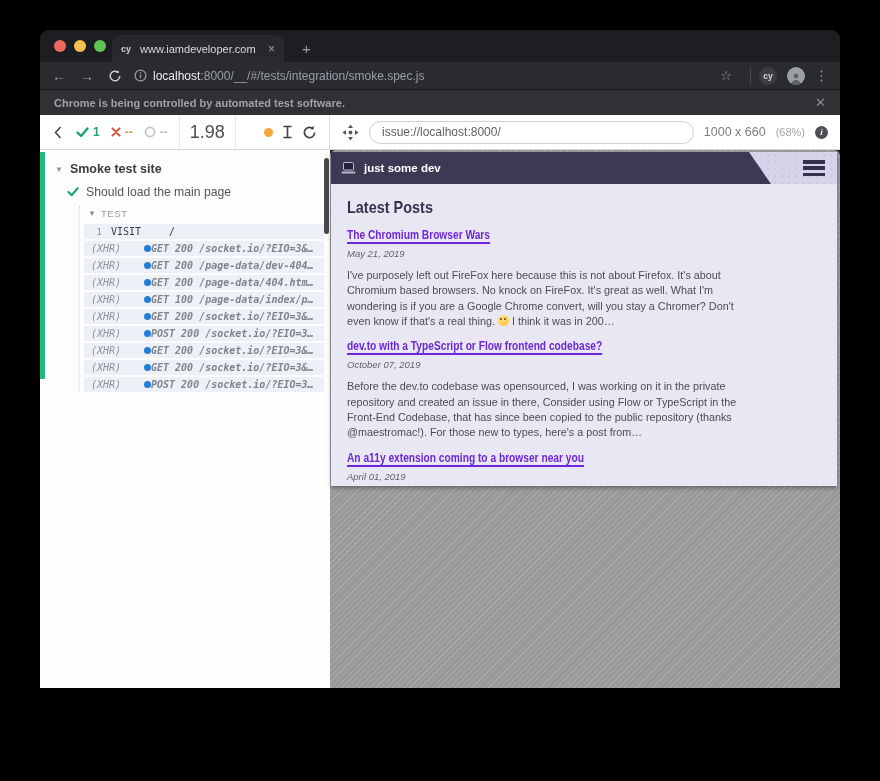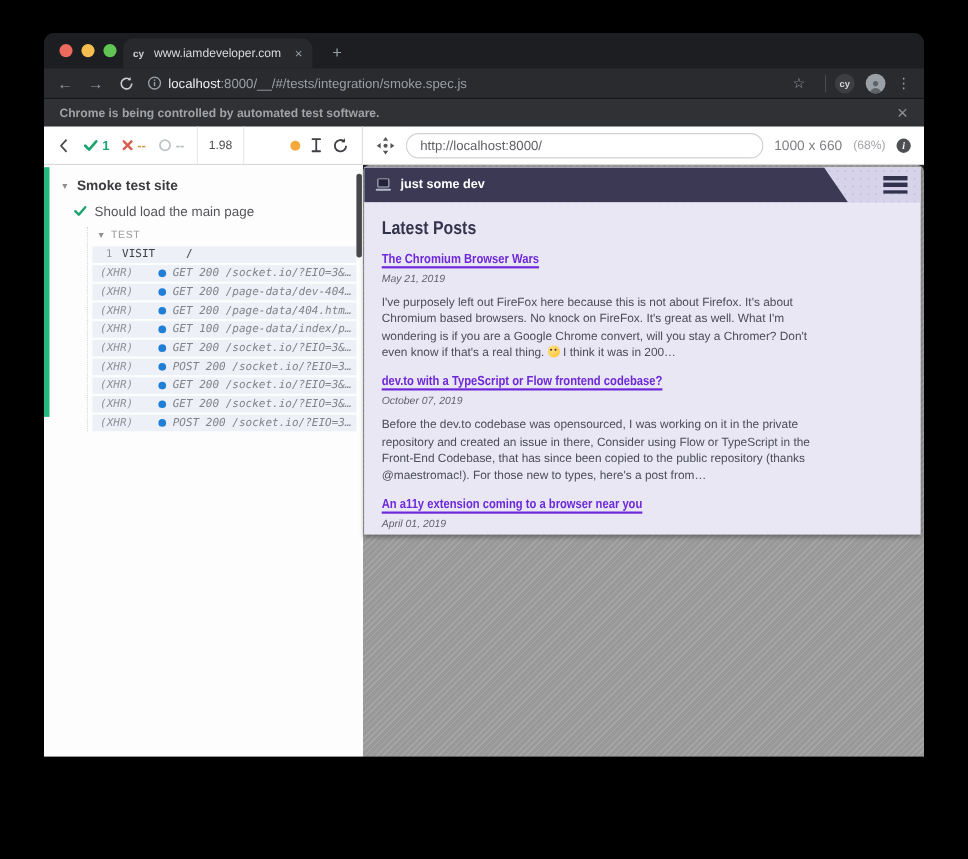--- a/index.html
+++ b/index.html
@@ -46,21 +46,21 @@
   
   .runner-header { height:35px; background:#fff; border-bottom:1px solid #d9d9d9;
                    display:flex; flex:0 0 auto; }
   .rh-left { width:290px; display:flex; align-items:center; padding:0 10px 0 14px;
              border-right:1px solid #ddd; }
   .stat { display:flex; align-items:center; gap:4px; margin-right:11px; font-size:12px; }
   .stat-passed { color:#1ca46f; font-weight:bold; }
   .stat-failed-num { color:#cf9a52; font-weight:bold; }
   .stat-pending-num { color:#b9bdc1; font-weight:bold; }
   .duration-box { border-left:1px solid #e8e8e8; border-right:1px solid #e8e8e8;
-                  padding:8px 10px; font-size:11px; color:#4e4e52; height:100%;
+                  padding:8px 10px; font-size:18px; color:#4e4e52; height:100%;
                   display:flex; align-items:center; }
   .rh-spacer { flex:1; }
   .orange-dot { width:9px; height:9px; border-radius:50%; background:#f5a83c; margin-right:10px; }
   .rh-icon { margin-right:10px; display:flex; align-items:center; }
   .collapse-chev { margin-right:14px; display:flex; align-items:center; }
 
   .rh-right { flex:1; display:flex; align-items:center; padding:0 12px; gap:10px; }
   .url-pill { flex:1; height:23px; border:1px solid #cfcfd4; border-radius:12px;
               display:flex; align-items:center; padding:0 12px; font-size:12px; color:#5f6065;
               background:#fff; white-space:nowrap; overflow:hidden; }
@@ -84,21 +84,21 @@
   .attempt-header { display:flex; align-items:center; gap:5px; padding:2px 0 5px 4px; }
   .attempt-title { font-size:9.5px; color:#9a9aa0; letter-spacing:.6px; }
   .cmd-rows { width:240px; }
   .cmd-row { height:15px; margin-bottom:2px; background:#edf1f7; display:flex; align-items:center;
              font-family:"DejaVu Sans Mono",monospace; font-size:10px; overflow:hidden; }
   .cmd-num { width:18px; text-align:right; font-size:9.5px; color:#8e9196; flex:0 0 auto; }
   .cmd-method { margin-left:9px; color:#3f4045; }
   .cmd-msg-visit { margin-left:28px; color:#3f4045; }
   .cmd-badge { margin-left:7px; font-style:italic; color:#8f9298; width:35px; flex:0 0 auto; }
   .cmd-dot { width:7px; height:7px; border-radius:50%; background:#1f7ed6; margin-left:18px; flex:0 0 auto; }
-  .cmd-msg { margin-left:6px; font-style:italic; color:#80848a; white-space:nowrap; }
+  .cmd-msg { font-style:italic; color:#80848a; white-space:nowrap;font-weight:bold; }
   .reporter-thumb { position:absolute; right:1px; top:8px; width:5px; height:76px;
                     background:#48484c; border-radius:3px; }
 
   .preview { flex:1; position:relative;
              background:repeating-linear-gradient(135deg,#a8a8a8 0px,#a8a8a8 1px,#999999 1px,#999999 4px);border-radius:6px; }
   .app-card { position:absolute; left:1px; top:2px; width:506px; height:334px;
               background:#e9e7f3; overflow:hidden; box-shadow:0 2px 4px rgba(0,0,0,.35); }
   .app-header { position:relative; height:32px; background:#d6d3ea;
                 background-image:radial-gradient(#c7c3e0 1px, transparent 1px);
                 background-size:7px 7px; }
@@ -217,21 +217,21 @@
             </svg>
         </span>
       </div>
       <div class="rh-right">
         <span class="rh-icon" style="margin-right:0">
           <svg width="17" height="17" viewBox="0 0 18 18">
               <circle cx="9" cy="9" r="2" fill="#55565a"></circle>
               <path d="M9 0.5l2.6 3.8H6.4zM9 17.5l2.6-3.8H6.4zM0.5 9l3.8-2.6v5.2zM17.5 9l-3.8-2.6v5.2z" fill="#55565a"></path>
             </svg>
         </span>
-        <span class="url-pill">http://localhost:8000/</span>
+        <span class="url-pill">issue://localhost:8000/</span>
         <span class="viewport-size">1000 x 660</span>
         <span class="viewport-scale">(68%)</span>
         <span class="vp-info">i</span>
       </div>
     </div>
 
     <div class="content">
 
       <div class="reporter">
         <div class="green-bar"></div>

